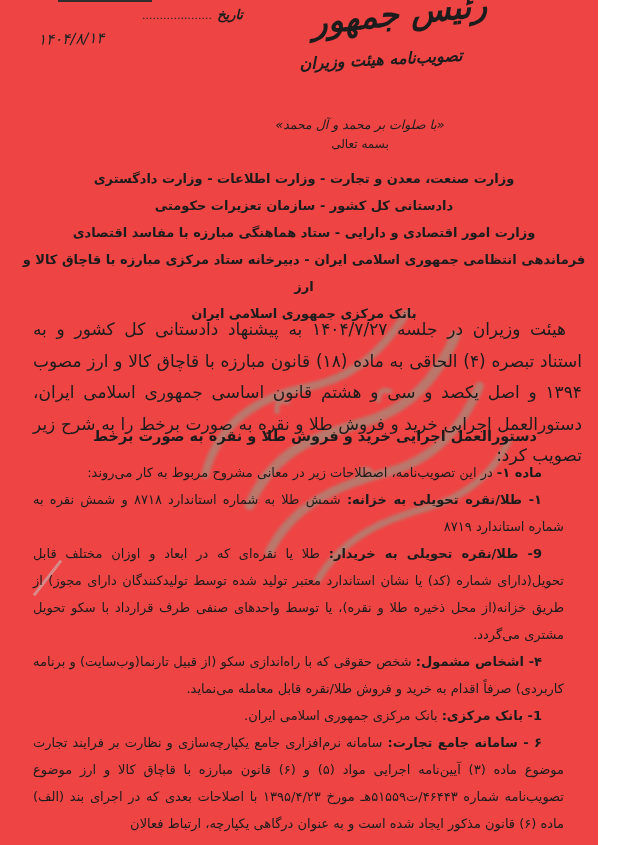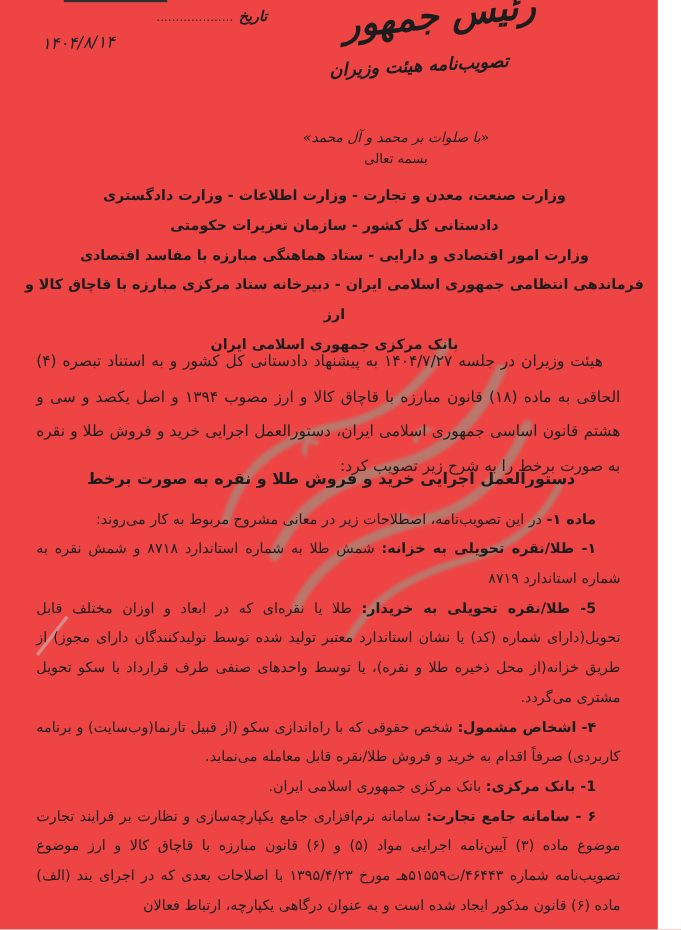--- a/index.html
+++ b/index.html
@@ -32,26 +32,26 @@
   
   .basmala { position:absolute; top:93px; left:230px; width:260px; text-align:center; font-size:12px;margin-top:44px; }
   .salutation { position:absolute; top:117px; left:195px; width:330px; text-align:center; font-size:12.5px;font-style:italic; }
   
   .addressees {
     position:absolute; top:165px; left:18px; right:8px; text-align:center;
     font-weight:bold; font-size:13px; line-height:27px;
   }
   
   .preamble {
-    position:absolute; top:314px; right:34px; left:33px;
-    font-size:14px; line-height:31.5px;
+    position:absolute; top:314px; right:16px; left:33px;
+    font-size:17px; line-height:31.5px;
     text-align:justify; text-align-last:right; text-indent:16px;
   }
   .directive-title {
-    position:absolute; top:428px; left:2px; width:100%; text-align:center;
+    position:absolute; top:428px; left:16px; width:100%; text-align:center;
     font-size:14.5px; font-weight:bold;
   }
   
   .article {
     position:absolute; top:459px; right:34px; left:33px;
     font-size:13px; line-height:27px;
   }
   .article p { text-align:justify; text-align-last:right; text-indent:22px; margin:0; }
   .article b { font-weight:bold; }
   
@@ -114,21 +114,21 @@
   <h2 class="directive-title">دستورالعمل اجرایی خرید و فروش طلا و نقره به صورت برخط</h2>
 
   <div class="article">
     <p>
       <b>ماده ۱-</b><span> در این تصویب‌نامه، اصطلاحات زیر در معانی مشروح مربوط به کار می‌روند:</span>
     </p>
     <p>
       <b>۱- طلا/نقره تحویلی به خزانه:</b><span> شمش طلا به شماره استاندارد ۸۷۱۸ و شمش نقره به شماره استاندارد ۸۷۱۹</span>
     </p>
     <p>
-      <b>5- طلا/نقره تحویلی به خریدار:</b><span> طلا یا نقره‌ای که در ابعاد و اوزان مختلف قابل تحویل(دارای شماره (کد) یا نشان استاندارد معتبر تولید شده توسط تولیدکنندگان دارای مجوز) از طریق خزانه(از محل ذخیره طلا و نقره)، یا توسط واحدهای صنفی طرف قرارداد با سکو تحویل مشتری می‌گردد.</span>
+      <b>9- طلا/نقره تحویلی به خریدار:</b><span> طلا یا نقره‌ای که در ابعاد و اوزان مختلف قابل تحویل(دارای شماره (کد) یا نشان استاندارد معتبر تولید شده توسط تولیدکنندگان دارای مجوز) از طریق خزانه(از محل ذخیره طلا و نقره)، یا توسط واحدهای صنفی طرف قرارداد با سکو تحویل مشتری می‌گردد.</span>
     </p>
     <p>
       <b>۴- اشخاص مشمول:</b><span> شخص حقوقی که با راه‌اندازی سکو (از قبیل تارنما(وب‌سایت) و برنامه کاربردی) صرفاً اقدام به خرید و فروش طلا/نقره قابل معامله می‌نماید.</span>
     </p>
     <p>
       <b>1- بانک مرکزی:</b><span> بانک مرکزی جمهوری اسلامی ایران.</span>
     </p>
     <p>
       <b>۶ - سامانه جامع تجارت:</b><span> سامانه نرم‌افزاری جامع یکپارچه‌سازی و نظارت بر فرایند تجارت موضوع ماده (۳) آیین‌نامه اجرایی مواد (۵) و (۶) قانون مبارزه با قاچاق کالا و ارز موضوع تصویب‌نامه شماره ۴۶۴۴۳/ت۵۱۵۵۹هـ مورخ ۱۳۹۵/۴/۲۳ با اصلاحات بعدی که در اجرای بند (الف) ماده (۶) قانون مذکور ایجاد شده است و به عنوان درگاهی یکپارچه، ارتباط فعالان</span>
     </p>

